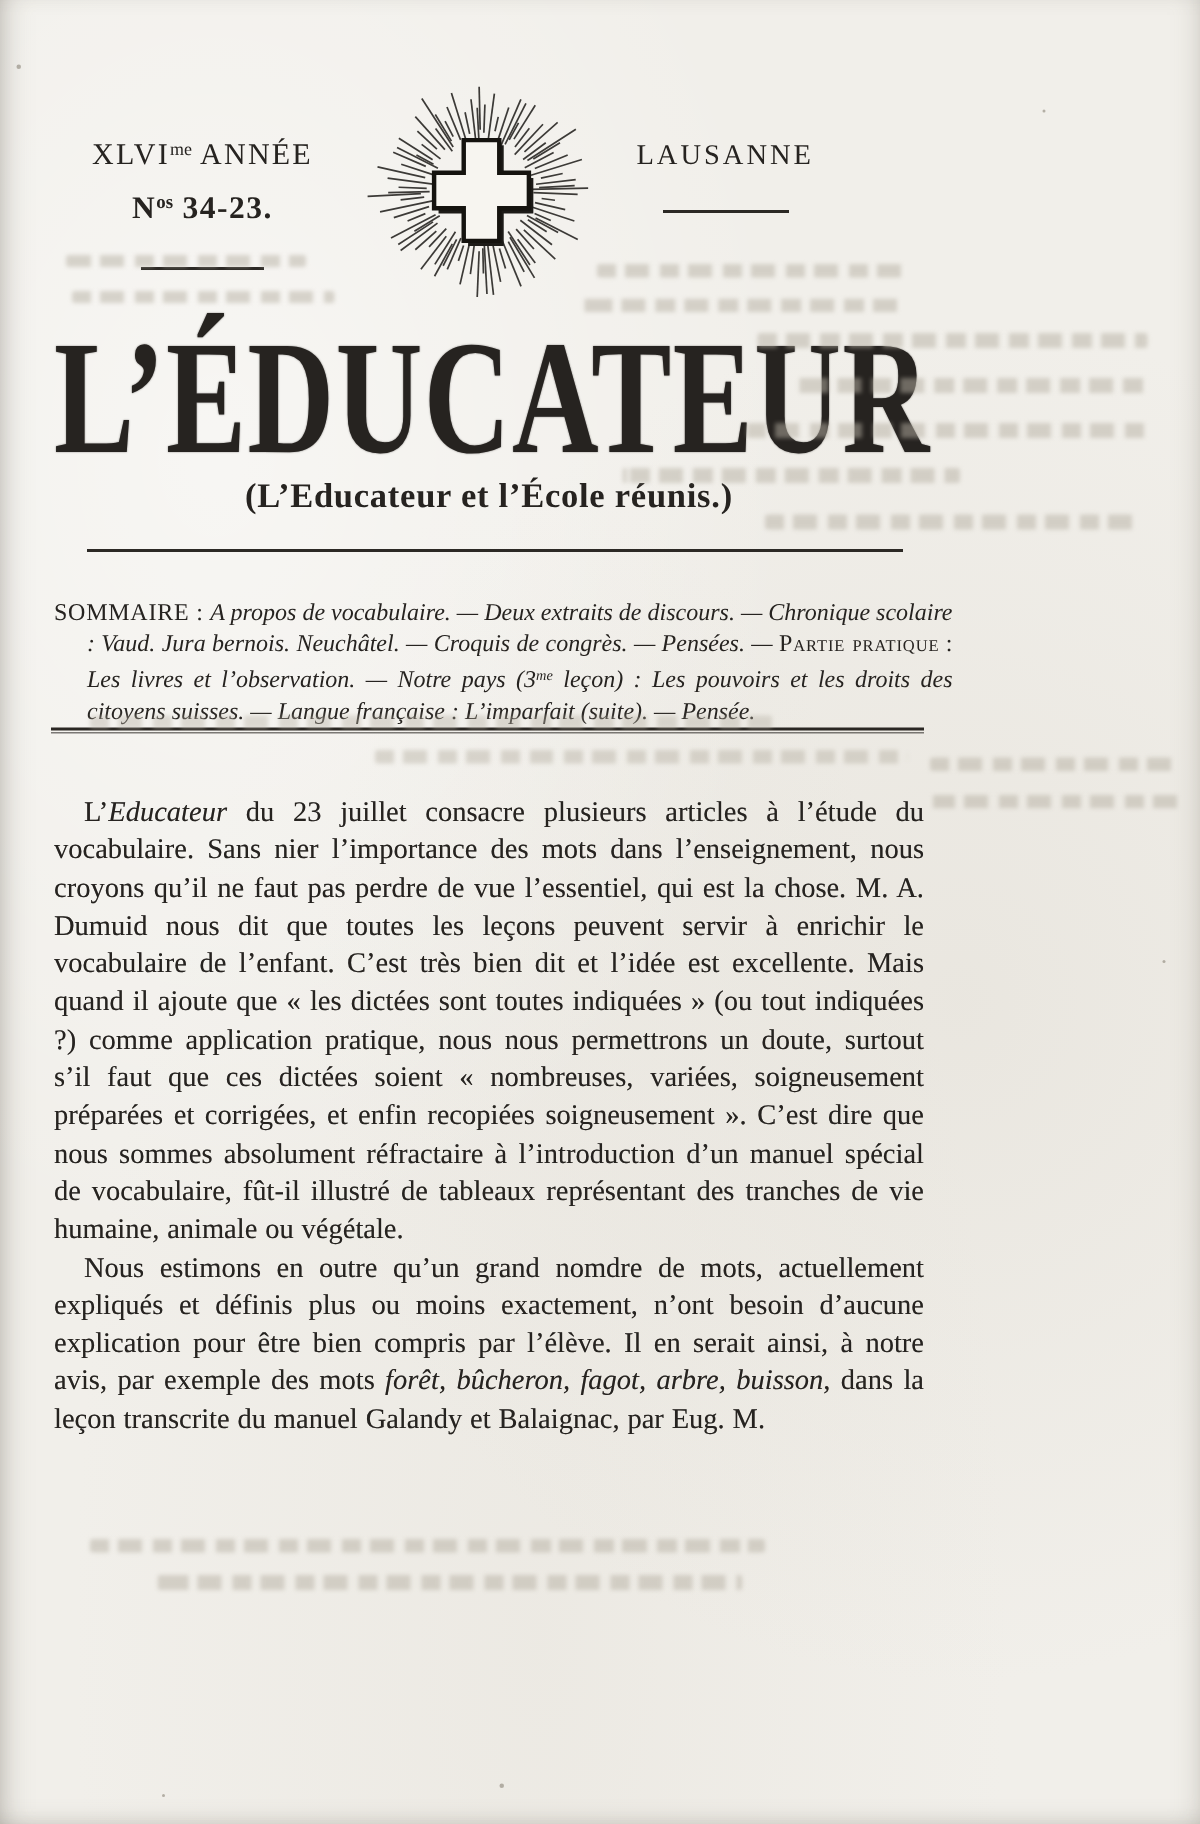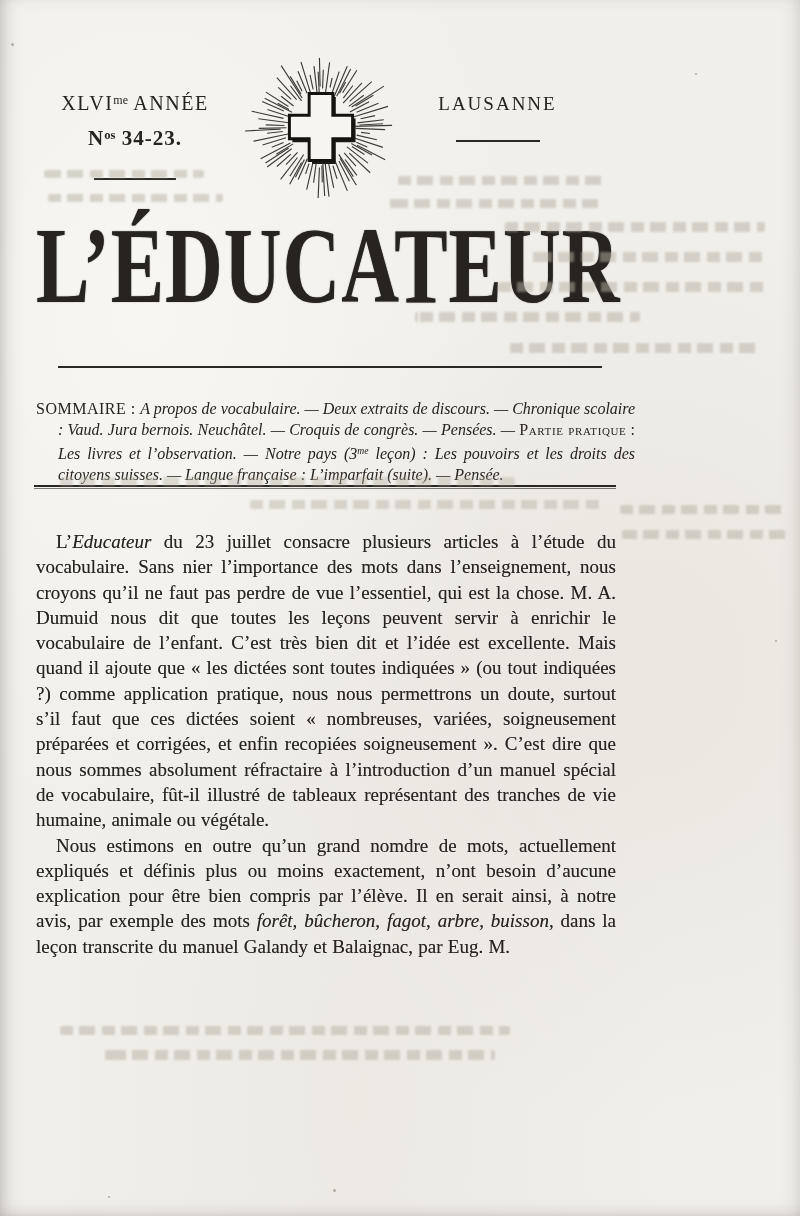--- a/index.html
+++ b/index.html
@@ -171,26 +171,27 @@
           <line x1="70.3" y1="48.5" x2="59.7" y2="14.1"></line>
           <line x1="72.0" y1="41.8" x2="68.9" y2="27.2"></line>
           <line x1="76.0" y1="45.2" x2="72.9" y2="18.4"></line>
           <line x1="79.1" y1="39.0" x2="78.4" y2="10.0"></line>
         </g>
       <path d="M68 46 H92 V68 H112 V92 H92 V114 H68 V92 H48 V68 H68 Z" transform="translate(3,3.5)" fill="#1d1b18"></path>
       <path d="M68 46 H92 V68 H112 V92 H92 V114 H68 V92 H48 V68 H68 Z" fill="#f7f5f0" stroke="#15130f" stroke-width="3"></path>
     </svg>
   </div>
 
-  <div class="hdr-block" style="left:400px;top:93px;width:195px;">
+  <div class="hdr-block" style="left:386px;top:93px;width:195px;">
     <div class="place-line">LAUSANNE</div>
     <div class="hdr-rule" style="width:84px;margin-top:25px;"></div>
   </div>
 
   <h1 class="masthead" style="margin:0;">L’ÉDUCATEUR</h1>
+  <div class="subtitle">(L’Educateur et l’École réunis.)</div>
   <div class="subtitle-rule"></div>
 
   <p class="sommaire"><span class="seg-label">SOMMAIRE : </span><span class="seg-i">A propos de vocabulaire. — Deux extraits de discours. — Chronique scolaire : Vaud. Jura bernois. Neuchâtel. — Croquis de congrès. — Pensées. — </span><span class="seg-sc">Partie pratique</span><span class="seg-r"> : </span><span class="seg-i">Les livres et l’observation. — Notre pays (3</span><span class="seg-isup">me</span><span class="seg-i"> leçon) : Les pouvoirs et les droits des citoyens suisses. — Langue française : L’imparfait (suite). — Pensée.</span></p>
   <div class="sommaire-rule"></div>
 
   <div class="article-body">
     <p><span class="seg-r">L’</span><span class="seg-i">Educateur</span><span class="seg-r"> du 23 juillet consacre plusieurs articles à l’étude du vocabulaire. Sans nier l’importance des mots dans l’enseignement, nous croyons qu’il ne faut pas perdre de vue l’essentiel, qui est la chose. M. A. Dumuid nous dit que toutes les leçons peuvent servir à enrichir le vocabulaire de l’enfant. C’est très bien dit et l’idée est excellente. Mais quand il ajoute que « les dictées sont toutes indiquées » (ou tout indiquées ?) comme application pratique, nous nous permettrons un doute, surtout s’il faut que ces dictées soient « nombreuses, variées, soigneusement préparées et corrigées, et enfin recopiées soigneusement ». C’est dire que nous sommes absolument réfractaire à l’introduction d’un manuel spécial de vocabulaire, fût-il illustré de tableaux représentant des tranches de vie humaine, animale ou végétale.</span></p>
     <p><span class="seg-r">Nous estimons en outre qu’un grand nomdre de mots, actuellement expliqués et définis plus ou moins exactement, n’ont besoin d’aucune explication pour être bien compris par l’élève. Il en serait ainsi, à notre avis, par exemple des mots </span><span class="seg-i">forêt, bûcheron, fagot, arbre, buisson</span><span class="seg-r">, dans la leçon transcrite du manuel Galandy et Balaignac, par Eug. M.</span></p>
   </div>
 

